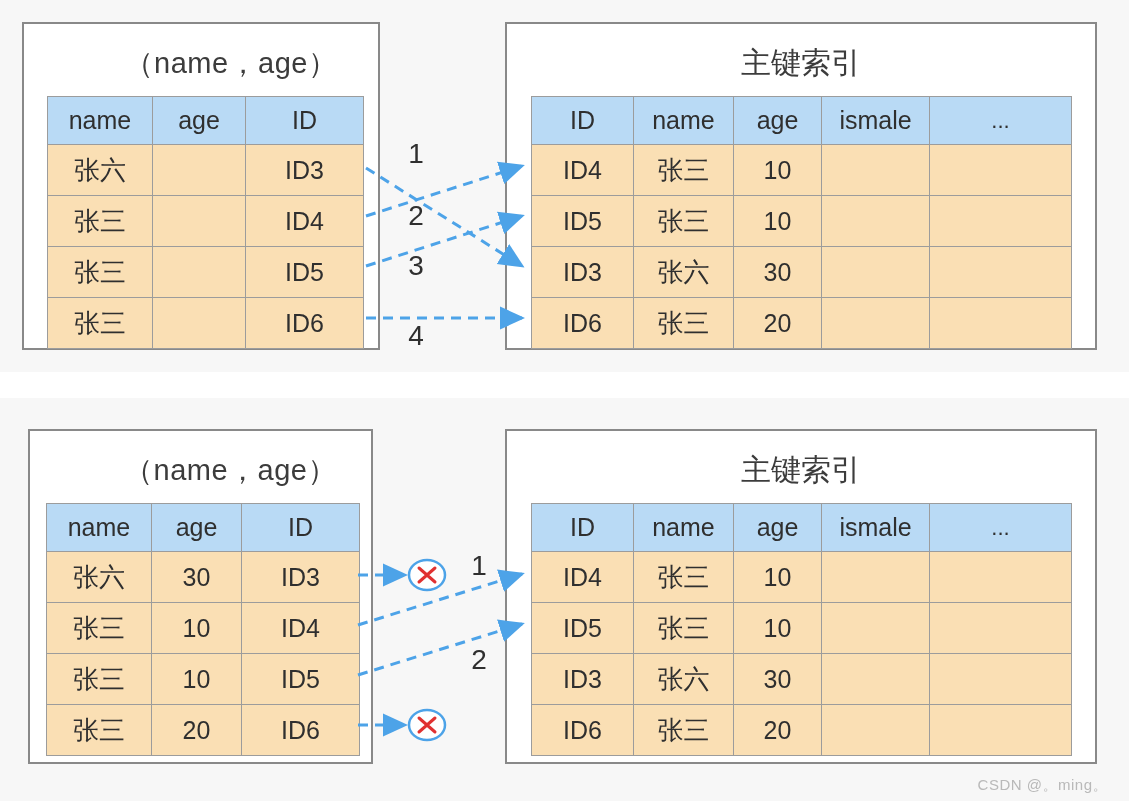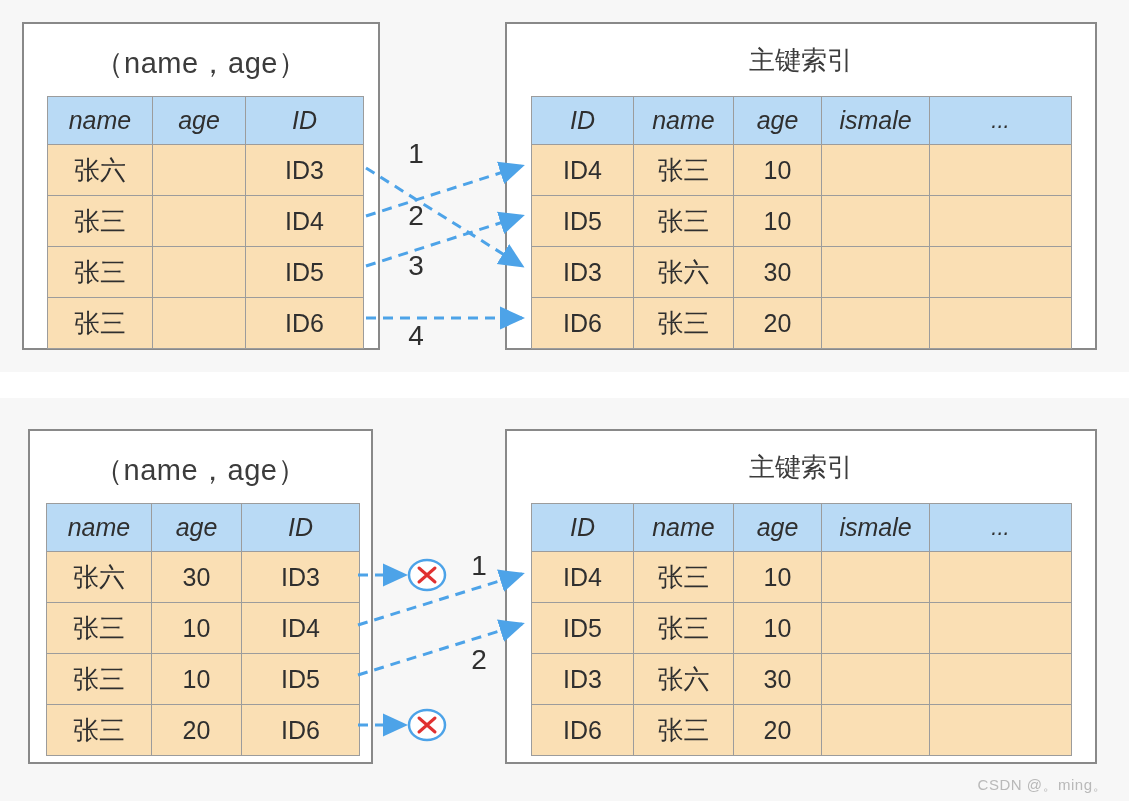--- a/index.html
+++ b/index.html
@@ -36,22 +36,22 @@
   }
 
   .panel-title {
     position: absolute;
     left: 0;
     width: 100%;
     text-align: center;
     color: #3c3c3c;
     white-space: nowrap;
   }
-  .title-latin { font-size: 29px; letter-spacing: 0.5px; }
-  .title-cjk   { font-size: 26px; }
+  .title-latin { font-size: 29px; letter-spacing: 0.5px; margin-left: 30px; }
+  .title-cjk   { font-size: 30px; }
 
   
   table.grid {
     position: absolute;
     border-collapse: collapse;
     table-layout: fixed;
   }
   table.grid th, table.grid td {
     border: 1px solid #9c9c9c;
     text-align: center;
@@ -59,21 +59,20 @@
     font-weight: normal;
     color: #2f2f2f;
     height: 50px;
     overflow: hidden;
     white-space: nowrap;
   }
   table.grid th {
     background: #b9daf5;
     height: 47px;
     font-size: 25px;
-    font-style: italic;
   }
   table.grid td {
     background: #fadfb4;
     font-size: 25px;
   }
   table.grid td.cjk { font-size: 26px; }
   table.grid th.dots { font-size: 22px; }
 
   
   .arrows {

